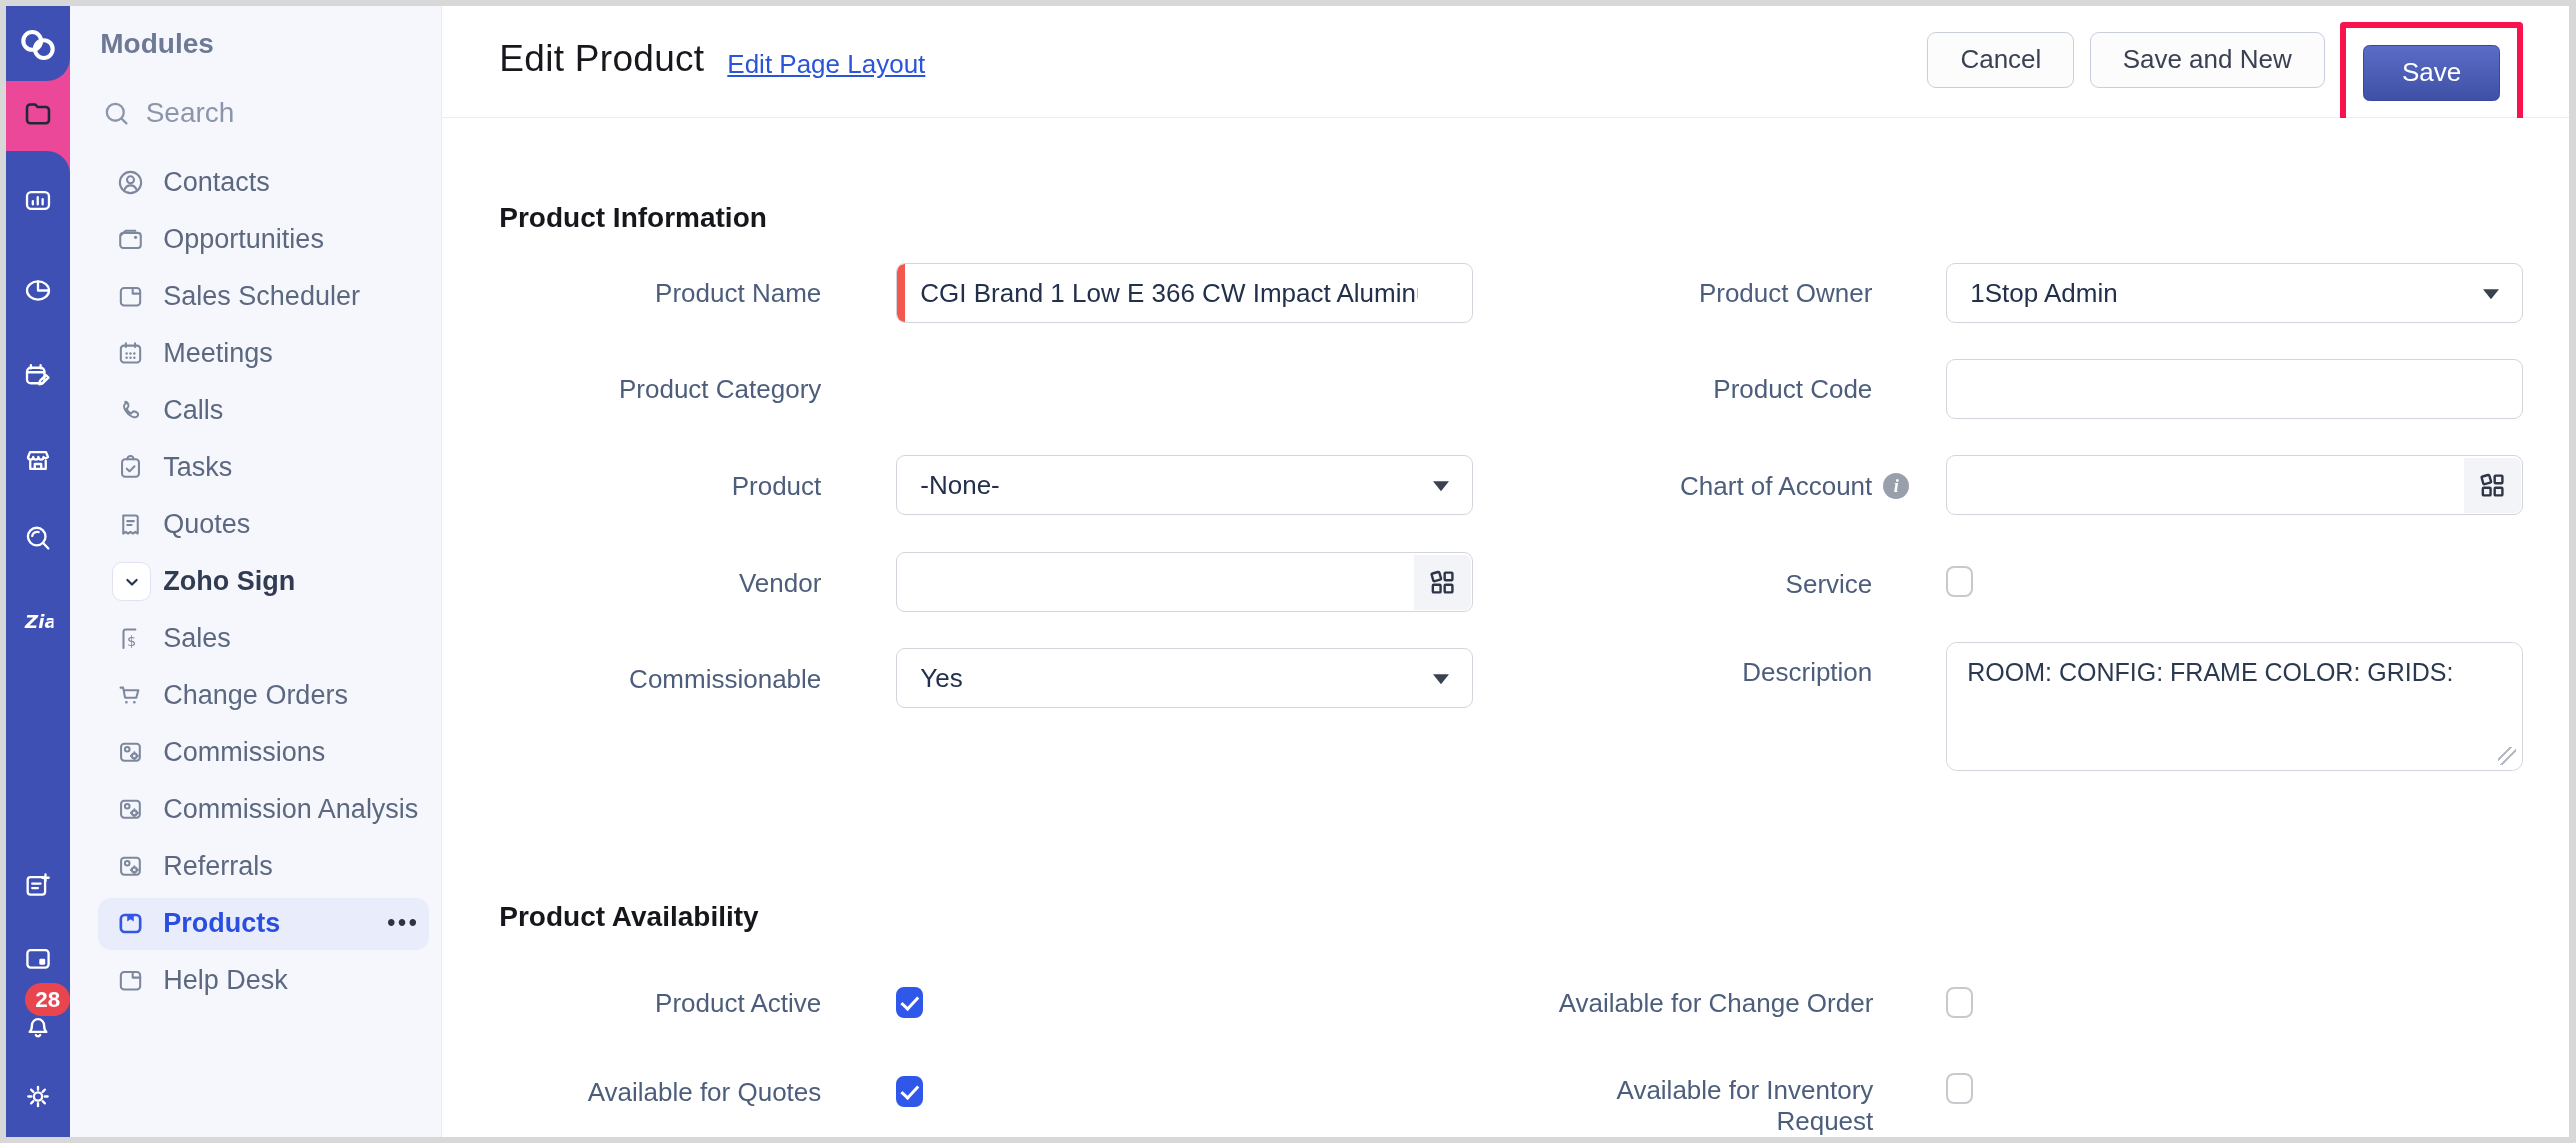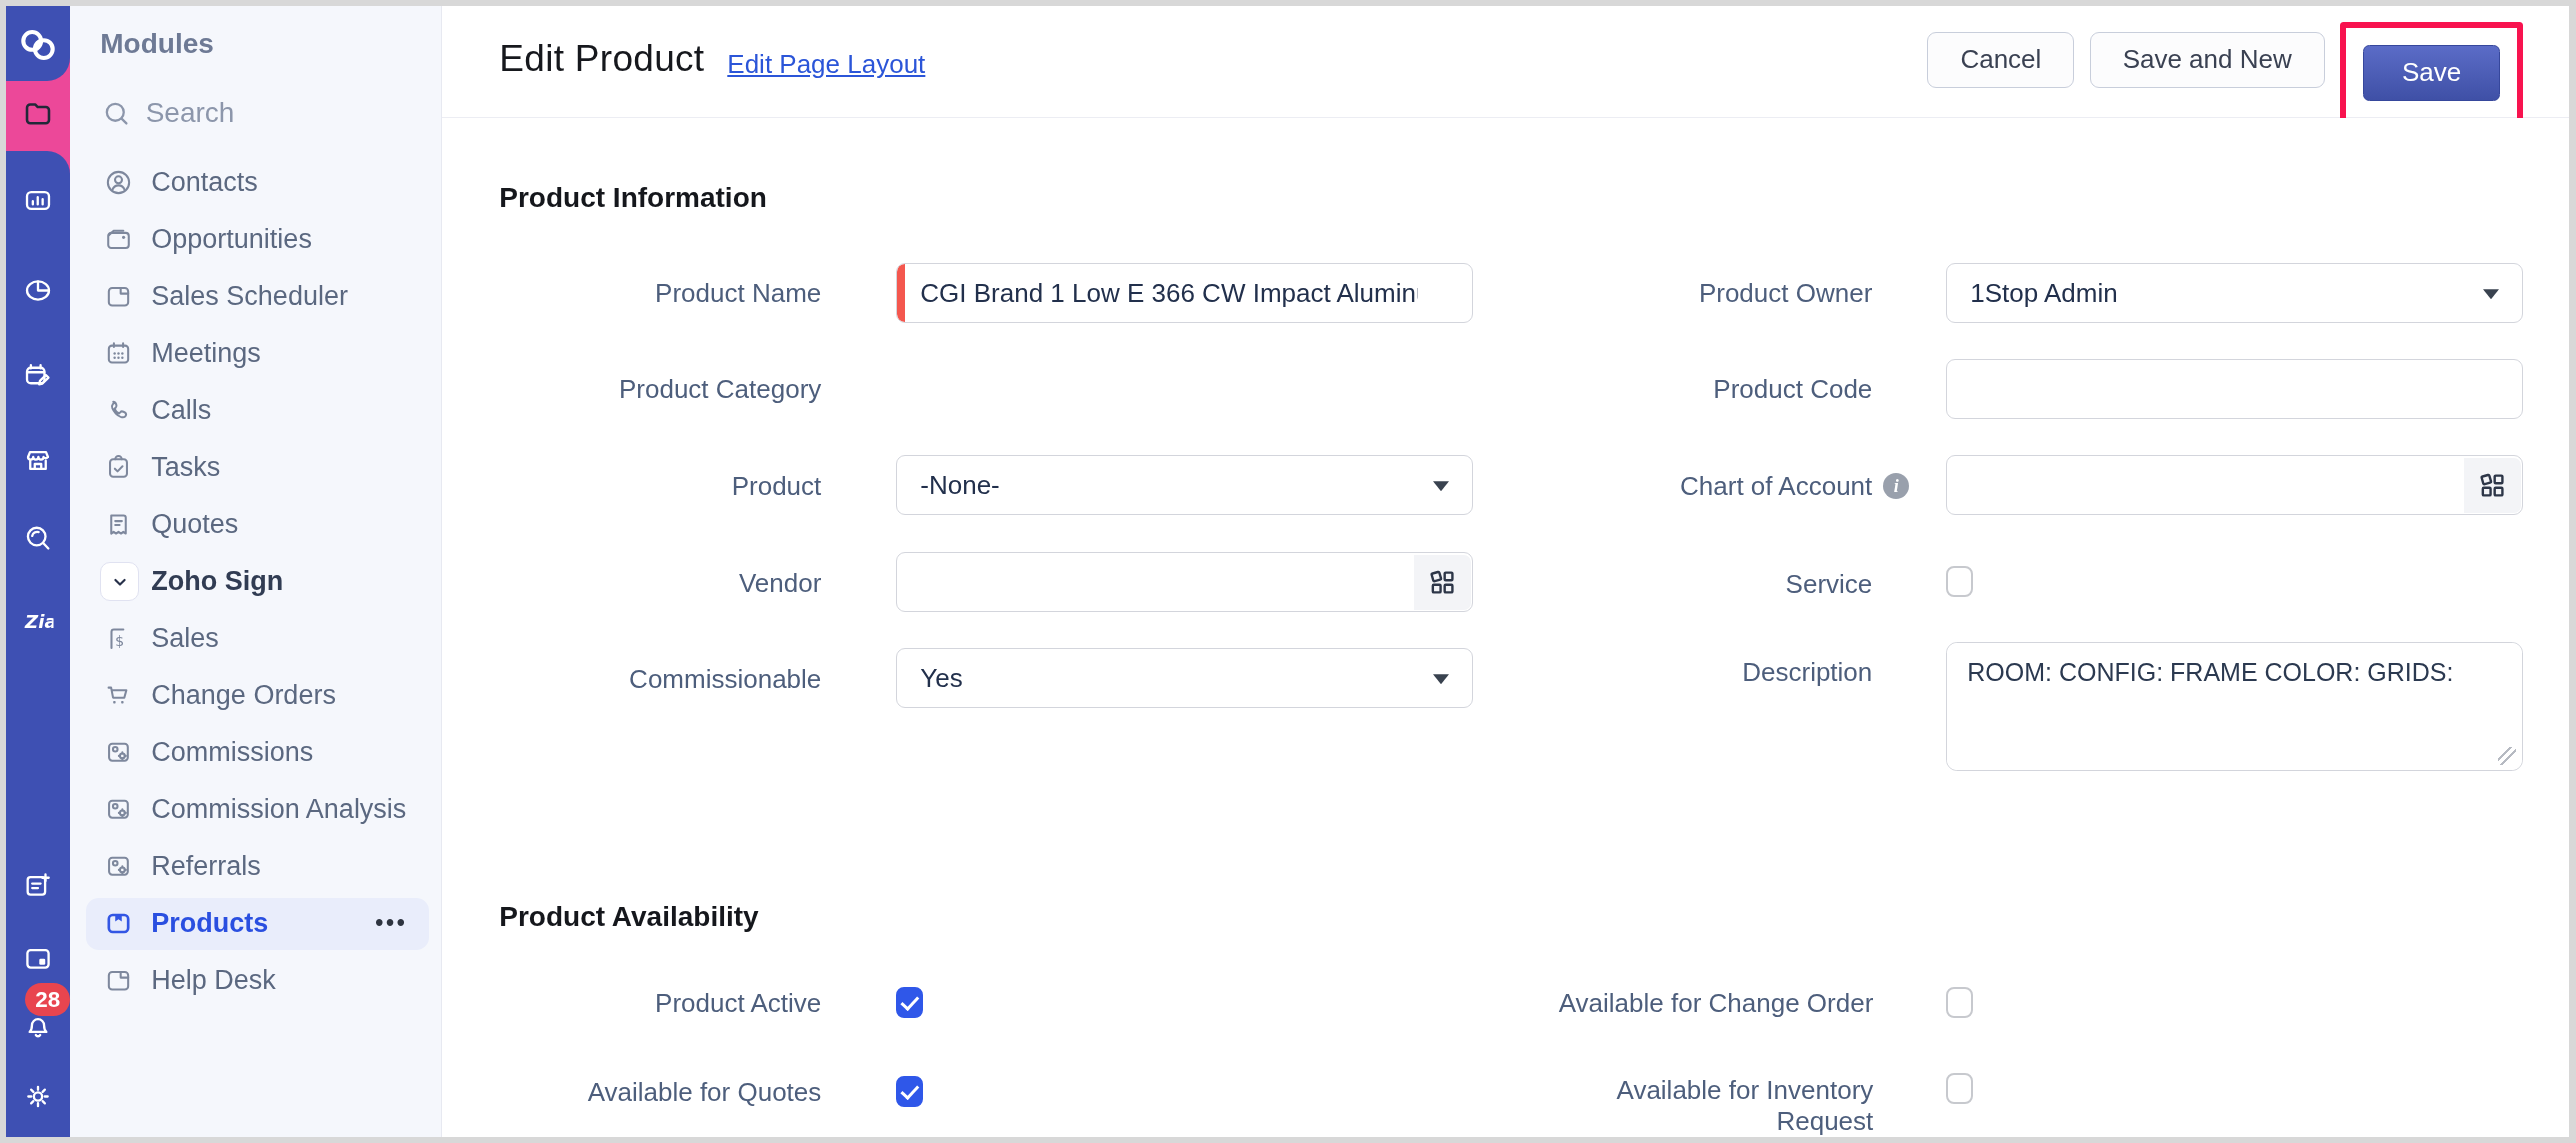--- a/index.html
+++ b/index.html
@@ -27,21 +27,21 @@
     background:#e8454f; color:#fff; font-size:22.4px; font-weight:bold;
     padding:2.7px 10px; border-radius:18px; line-height:27px;
   }
   
   .sidebar { position:relative; width:372px; flex:0 0 372px; background:#f5f7fc; border-right:1.8px solid #e7e9f1; }
   .sb-title { position:absolute; left:30px; top:21.5px; font-size:28px; font-weight:600; color:#6e7a95; }
   .plus-btn { position:absolute; left:375px; top:12.6px; width:51px; height:51px; border-radius:50%; background:#e7eaf7;
     color:#2b4bd7; font-size:39px; font-weight:500; display:flex; align-items:center; justify-content:center; border:none; cursor:pointer; line-height:1; padding-bottom:3.6px;}
   .sb-search { position:absolute; left:32px; top:88px; height:38px; display:flex; align-items:center; gap:14.4px; color:#8c96ab; font-size:28px; cursor:pointer;}
   .sb-search svg { width:29px; height:29px; stroke:#8c96ab; fill:none; stroke-width:1.9; stroke-linecap:round; }
-  .menu { position:absolute; left:0; top:148px; width:100%; list-style:none; }
+  .menu { position:absolute; left:0; top:148px; width:100%; list-style:none;padding-left:12px; }
   .menu li { position:relative; height:57px; display:flex; align-items:center; cursor:pointer; }
   .menu .si { position:absolute; left:34px; width:29px; height:29px; display:flex; }
   .menu .si svg { width:29px; height:29px; stroke:#7e889d; fill:none; stroke-width:1.7; stroke-linecap:round; stroke-linejoin:round; }
   .menu .lbl-s { position:absolute; left:81px; font-size:27px; color:#5b6880; white-space:nowrap; }
   .menu li.bold .lbl-s { font-weight:700; color:#313c53; }
   .zsbox { position:absolute; left:30px; width:39px; height:39px; background:#fff; border:1.8px solid #e0e2f1; border-radius:10px; display:flex; align-items:center; justify-content:center; }
   .zsbox svg { width:20px; height:20px; stroke:#27314a; stroke-width:2.6; fill:none; stroke-linecap:round; stroke-linejoin:round; }
   .menu li.active-pill::before { content:""; position:absolute; left:15.3px; right:12.6px; top:2.7px; bottom:2.7px; background:#e9edfb; border-radius:12.6px; }
   .menu li.active-pill .si svg { stroke:#3356e4; }
   .menu li.active-pill .lbl-s { color:#2a4fe0; font-weight:600; }
@@ -346,21 +346,21 @@
       <div class="hdr-buttons">
         <button class="btn">Cancel</button>
         <button class="btn">Save and New</button>
         <span class="pinkwrap">
           <button class="btn save">Save</button>
         </span>
       </div>
     </header>
 
     <section class="content">
-      <h2 class="section-h" style="top:64px">Product Information</h2>
+      <h2 class="section-h" style="top:84px">Product Information</h2>
 
       <label class="flabel" style="left:110px; width:269px; top:160px">Product Name</label>
       <label class="flabel" style="left:110px; width:269px; top:256px">Product Category</label>
       <label class="flabel" style="left:110px; width:269px; top:353px">Product</label>
       <label class="flabel" style="left:110px; width:269px; top:450px">Vendor</label>
       <label class="flabel" style="left:110px; width:269px; top:546px">Commissionable</label>
 
       <div class="field required" style="left:454px; top:145px">
         <input value="CGI Brand 1 Low E 366 CW Impact Aluminum" style="">
       </div>

